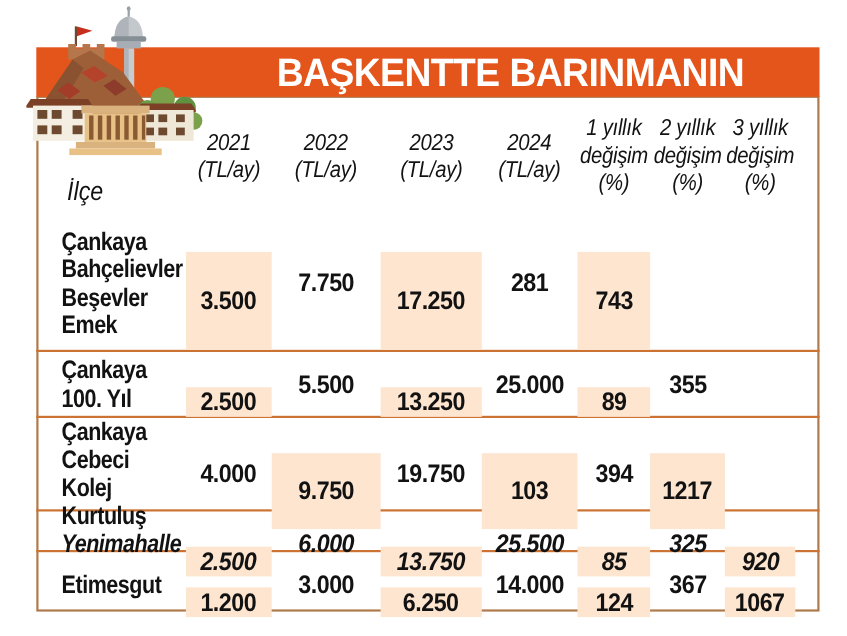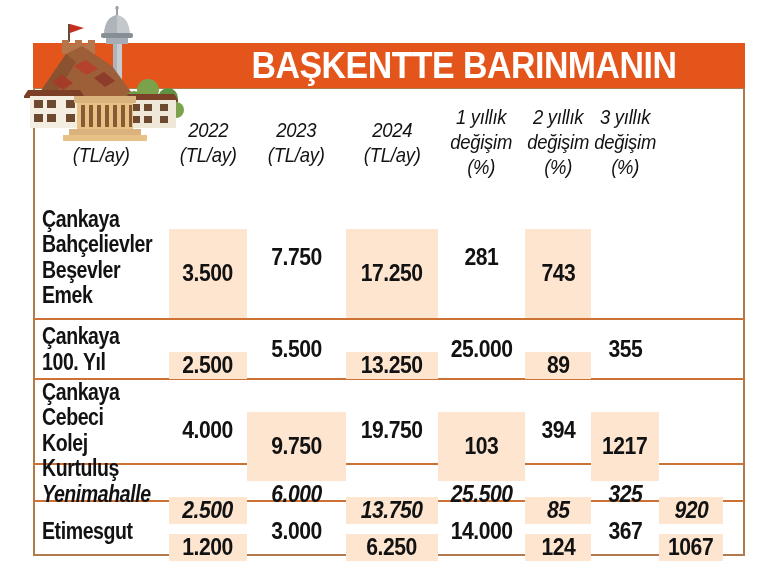--- a/index.html
+++ b/index.html
@@ -98,21 +98,21 @@
   }
   .ilce-head .cx{
     font-style:italic;
     font-weight:400;
     font-size:24px;
     transform-origin:0 100%;
     text-align:left;
   }
   .name{
     justify-content:flex-start;
-    padding-left:9px;
+    padding-left:23px;
   }
   .name .cx{
     font-weight:700;
     font-size:23px;
     line-height:1.1;
     letter-spacing:-0.5px;
     transform:scaleX(0.85);
     transform-origin:0 50%;
     text-align:left;
   }
@@ -129,20 +129,23 @@
 <div class="canvas">
 
   <div class="table-frame"></div>
 
   <div class="title-band">
     <h1><span class="cx">BAŞKENTTE BARINMANIN FATURASI</span></h1>
   </div>
 
   <div class="grid">
       <div class="row header-row">
+        <div class="cell ilce-head">
+          <span class="cx">İlçe</span>
+        </div>
         <div class="cell col-head">
           <span class="cx">2021
 (TL/ay)</span>
         </div>
         <div class="cell col-head">
           <span class="cx">2022
 (TL/ay)</span>
         </div>
         <div class="cell col-head">
           <span class="cx">2023

